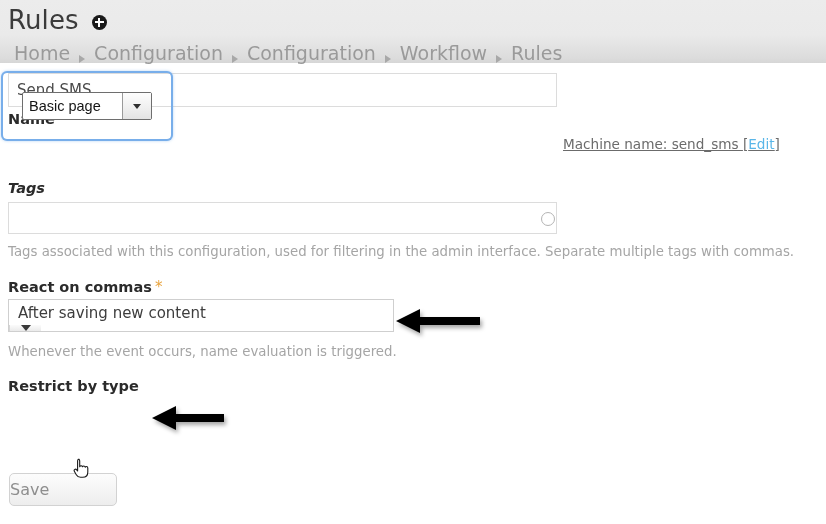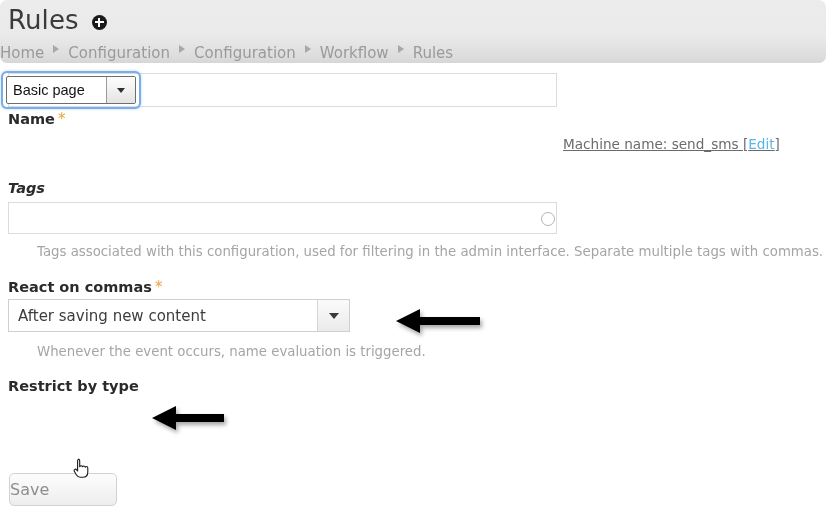--- a/index.html
+++ b/index.html
@@ -19,21 +19,20 @@
   }
 
   
   .page-header {
     position: absolute;
     left: 0; top: 0;
     width: 826px;
     height: 63px;
     background: linear-gradient(to bottom, #ececec 0%, #eaeaea 55%, #dcdcdc 92%, #d6d6d6 100%);
     box-sizing: border-box;
-    border-radius: 7px;
   }
   .title-row {
     position: absolute;
     left: 8px;
     top: 0px;
     display: flex;
     align-items: center;
     height: 40px;
   }
   .page-title {
@@ -64,26 +63,26 @@
     width: 9px; height: 2px;
   }
   .add-icon::after {
     left: 6.5px; top: 3px;
     width: 2px; height: 9px;
   }
 
   
   .breadcrumb {
     position: absolute;
-    left: 0;
+    left: 14px;
     top: 44px;
-    font-size: 15px;
+    font-size: 19px;
     color: #9a9a9a;
     display: flex;
-    align-items: flex-start;
+    align-items: flex-end;
     line-height: 18px;
     white-space: nowrap;
   }
   .crumb {
     color: #9a9a9a;
     text-decoration: none;
   }
   .crumb-sep {
     display: inline-block;
     margin: 0 9px;
@@ -119,21 +118,20 @@
     font-size: 15px;
     margin-left: 3px;
   }
   .description {
     position: absolute;
     left: 8px;
     font-size: 13.3px;
     color: #a5a5a5;
     line-height: 17px;
     white-space: nowrap;
-    margin-left: 29px;
   }
 
   .text-input {
     position: absolute;
     box-sizing: border-box;
     border: 1px solid #dcdcdc;
     background: #ffffff;
     font-family: "DejaVu Sans", "Liberation Sans", sans-serif;
     font-size: 15px;
     color: #4a4a4a;
@@ -187,21 +185,22 @@
     position: absolute;
     box-sizing: border-box;
     border: 1px solid #cfcfcf;
     background: #ffffff;
     height: 33px;
     display: flex;
     align-items: stretch;
   }
   #select-event {
     left: 8px; top: 226px;
-    width: 342px;
+    width: 386px;
+    flex-direction: column;
   }
   .select-value {
     flex: 1;
     display: flex;
     align-items: center;
     padding-left: 9px;
     font-size: 15px;
     color: #3d3d3d;
     white-space: nowrap;
     overflow: hidden;
@@ -221,21 +220,21 @@
     border-top: 6px solid #3a3a3a;
   }
   #desc-event { top: 270px; }
 
   
   #label-restrict { top: 304px; }
   .focus-wrap {
     position: absolute;
     left: 3px;
     top: 396px - 73px;
-    padding: 3px;
+    padding: 19px;
     border-radius: 4px;
     background: transparent;
     box-shadow: 0 0 0 2px #78aeea, 0 0 3px 2px rgba(120,174,234,0.55);
     display: inline-block;
   }
   #select-restrict {
     position: relative;
     left: 0; top: 0;
     width: 130px;
     height: 28px;

